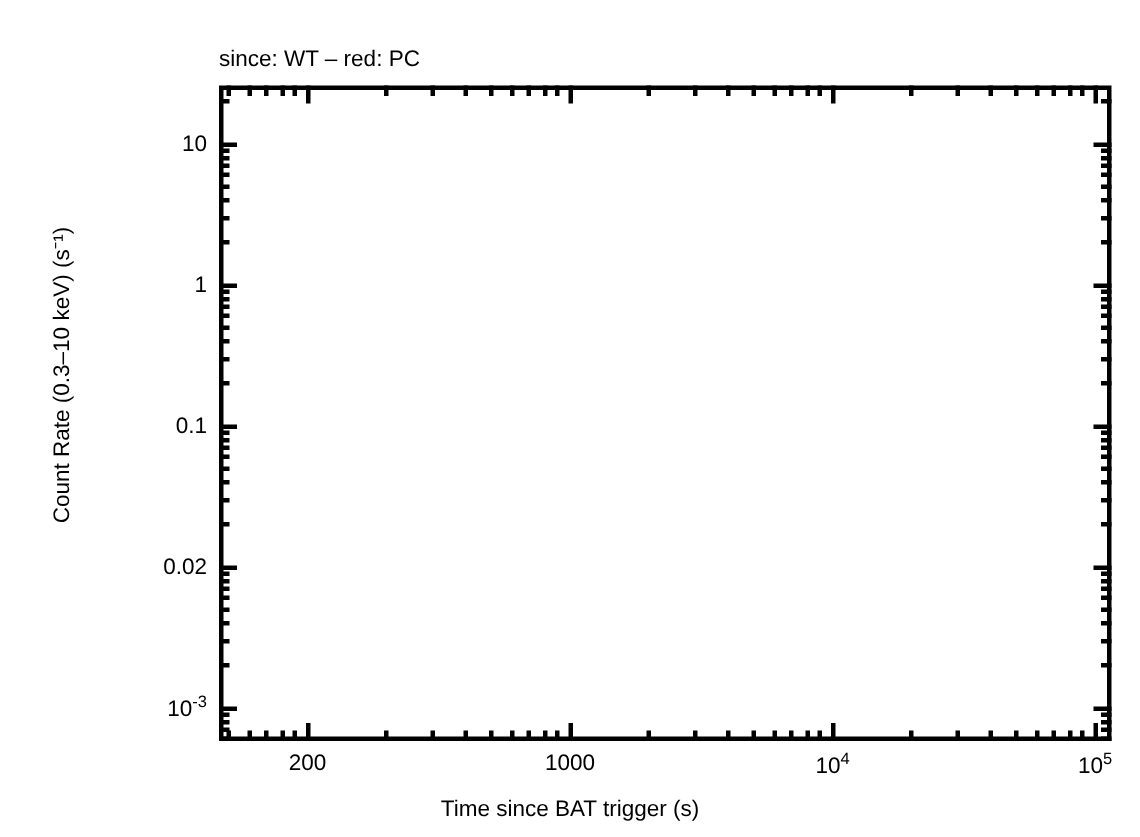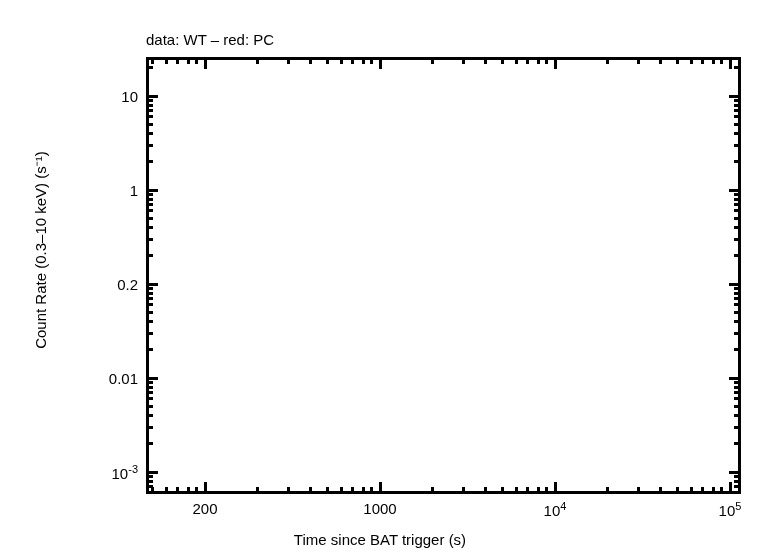--- a/index.html
+++ b/index.html
@@ -36,21 +36,21 @@
   .pt{position:absolute;}
   .bar-h{position:absolute;height:3px;}
   .bar-v{position:absolute;width:3px;}
 </style>
 </head>
 <body>
 
 <div id="stage">
 
 
-  <div class="txt" id="legend">data: WT – red: PC</div>
+  <div class="txt" id="legend">since: WT – red: PC</div>
 
   <div class="txt" id="xlabel">Time since BAT trigger (s)</div>
 
   <div class="txt" id="ylabel">Count Rate (0.3–10 keV) (s⁻¹)</div>
 
   <div id="plotarea" style="overflow: hidden;">
       <div class="pt" style="left: 0px; top: 0px; width: 595px; height: 437px;">
         <div class="bar-h" style="background: rgb(26, 143, 239); left: 123.443px; top: 15.3603px; width: 11px;"></div>
         <div class="bar-v" style="background: rgb(26, 143, 239); left: 127.443px; top: 7.94111px; height: 17.9103px;"></div>
         <div class="bar-h" style="background: rgb(26, 143, 239); left: 125.238px; top: 18.3127px; width: 11px;"></div>
@@ -303,18 +303,18 @@
       <div class="tick ytick" style="top: 66.2032px; left: 146px; width: 7px;"></div>
       <div class="tick ytick" style="top: 66.2032px; left: 734px; width: 7px;"></div>
     </div>
   <div id="labellayer">
       <div class="txt xticklab" style="left: 205px;">200</div>
       <div class="txt xticklab" style="left: 380px;">1000</div>
       <div class="txt xticklab" style="left: 555px;">10<span class="sup">4</span></div>
       <div class="txt xticklab" style="left: 730px;">10<span class="sup">5</span></div>
       <div class="txt yticklab" style="top: 96px;">10</div>
       <div class="txt yticklab" style="top: 190px;">1</div>
-      <div class="txt yticklab" style="top: 284px;">0.2</div>
-      <div class="txt yticklab" style="top: 378px;">0.01</div>
+      <div class="txt yticklab" style="top: 284px;">0.1</div>
+      <div class="txt yticklab" style="top: 378px;">0.02</div>
       <div class="txt yticklab" style="top: 472px; text-align: right;">10<span class="sup">-3</span></div>
     </div>
 
 </div>
 
 </body></html>

